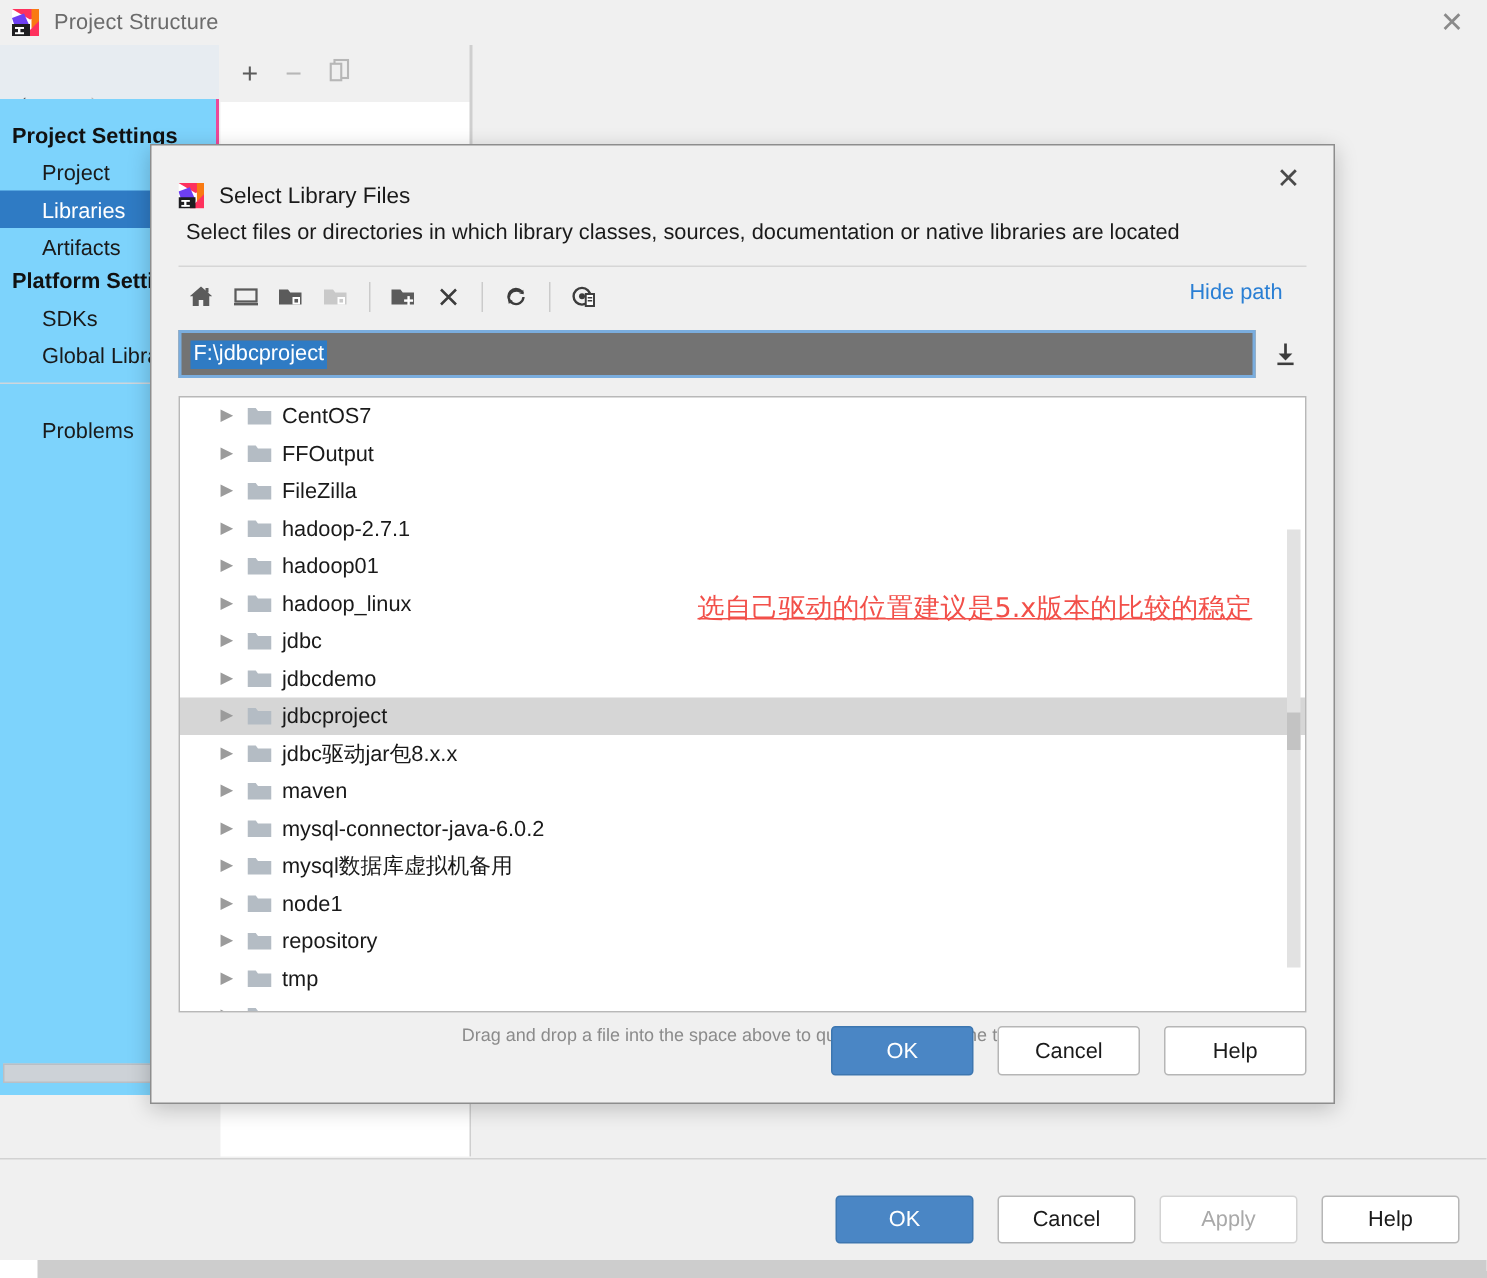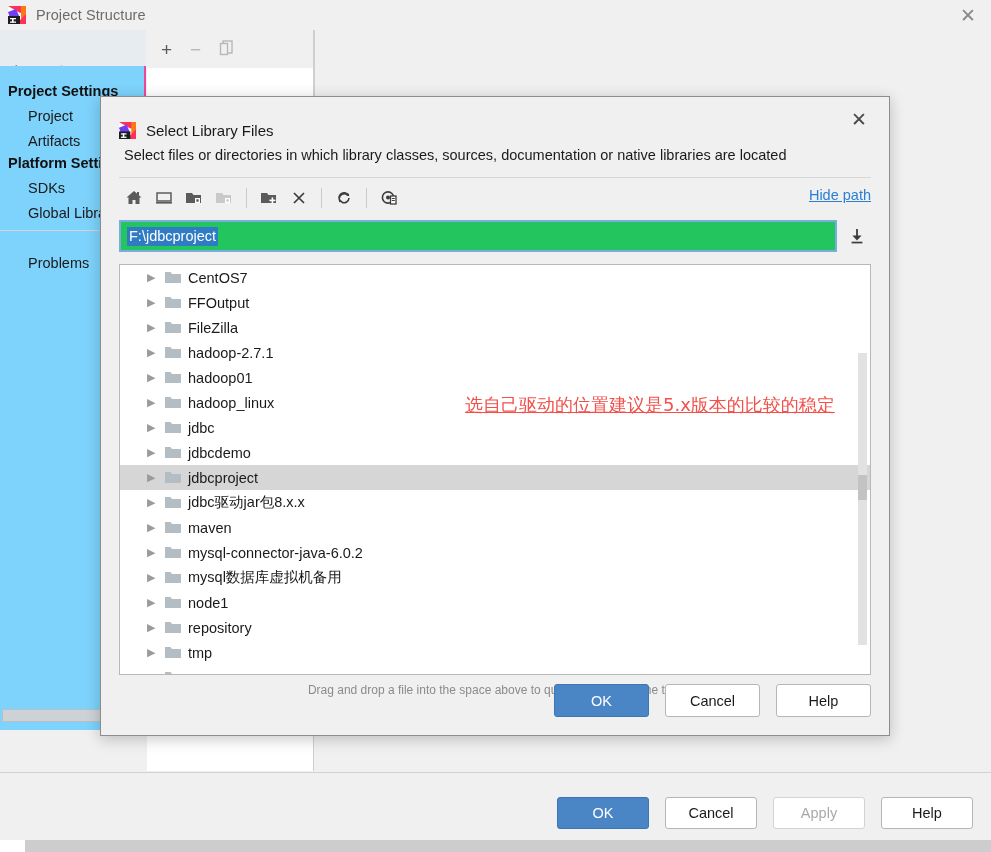--- a/index.html
+++ b/index.html
@@ -174,32 +174,32 @@
   }
   .tb-btn {
     width: 30px; height: 28px;
     display: inline-flex; align-items: center; justify-content: center;
     cursor: default;
   }
   .tb-sep {
     width: 1px; height: 20px; background: #cbcbcb; margin: 0 7px;
   }
   .hide-path {
-    position: absolute; right: 0; top: 9px;
-    font-size: 14.5px; color: #2a7fd4; cursor: default; text-decoration: underline;
+    position: absolute; right: 16px; top: 9px;
+    font-size: 14.5px; color: #2a7fd4; cursor: default;
   }
 
   
   .path-row {
     position: relative; margin: 2px 18px 0 18px;
     display: flex; align-items: center;
   }
   .path-field {
     flex: 1 1 auto; height: 32px;
-    border: 2px solid #7aadde; background: #22c55e;
+    border: 2px solid #7aadde; background: #737373;
     display: flex; align-items: center; padding: 0 6px;
   }
   .path-text {
     font-size: 14.5px; color: #ffffff;
     background: #2f7bc4;
     padding: 1px 2px 2px 2px;
     white-space: nowrap;
   }
   .path-dl {
     width: 28px; height: 32px; margin-left: 6px;
@@ -279,20 +279,21 @@
   </div>
 
   <div class="navstrip">
     <span class="nav-arrow">←</span>
     <span class="nav-arrow fwd">→</span>
   </div>
 
   <div class="sidebar">
     <div class="side-group">Project Settings</div>
     <div class="side-item">Project</div>
+    <div class="side-item selected">Libraries</div>
     <div class="side-item">Artifacts</div>
     <div class="side-group">Platform Settings</div>
     <div class="side-item">SDKs</div>
     <div class="side-item">Global Libraries</div>
     <div class="side-hr"></div>
     <div class="side-sep"></div>
     <div class="side-item">Problems</div>
     <div class="sidebar-hscroll"></div>
   </div>
 

